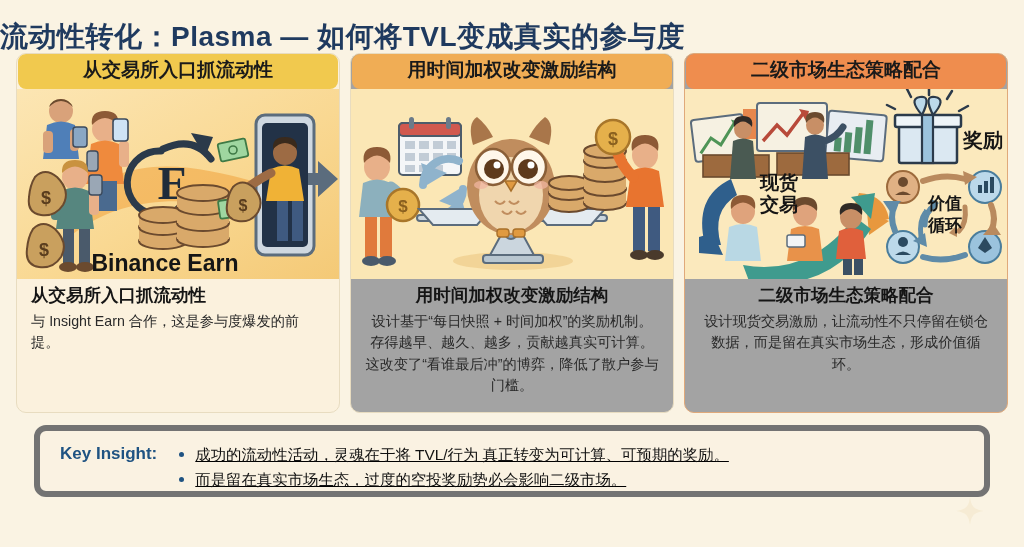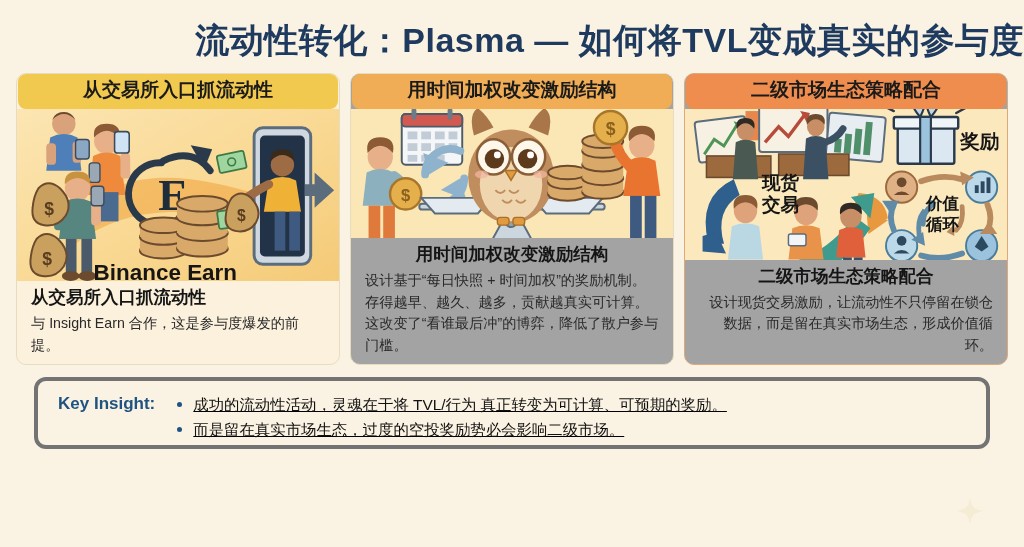--- a/index.html
+++ b/index.html
@@ -6,37 +6,36 @@
   html, body { width: 1024px; height: 547px; }
   body {
     background: #faf3e3;
     font-family: "Liberation Sans", "DejaVu Sans", sans-serif;
     position: relative;
     overflow: hidden;
   }
 
   
   #page-title {
-    text-align: right;
-    font-size: 34px;
+    text-align: left;
+    font-size: 28px;
     font-weight: bold;
     color: #1f3a5f;
     letter-spacing: 0.5px;
     padding-top: 22px;
-    padding-bottom: 14px;
     line-height: 1.1;
   }
 
   
   #columns {
     display: flex;
     gap: 10px;
     padding: 0 16px;
     align-items: stretch;
-    height: 292px;
+    height: 360px;
   }
   .column {
     flex: 1 1 0;
     position: relative;
     border-radius: 10px;
     background: #a3a3a3;
     border: 1px solid #e8dcc0;
     display: flex;
     flex-direction: column;
     overflow: hidden;
@@ -86,27 +85,27 @@
     margin-bottom: 4px;
   }
   .c1 .col-subtitle { text-align: left; }
   .c2 .col-subtitle, .c3 .col-subtitle { text-align: center; }
   .col-body {
     font-size: 14.2px;
     color: #2a2a2a;
     line-height: 1.52;
   }
   .c1 .col-body { text-align: left; }
-  .c2 .col-body { text-align: left; }
-  .c3 .col-body { text-align: right; }
+  .c2 .col-body { text-align: center; }
+  .c3 .col-body { text-align: center; }
 
   
   #key-insight {
     margin: 12px 34px 0 34px;
-    border: 4px solid #737373;
+    border: 6px solid #737373;
     border-radius: 12px;
     background: #faf2e2;
     display: flex;
     align-items: flex-start;
     padding: 12px 18px 12px 20px;
     height: 72px;
     position: relative;
   }
   #key-insight-label {
     color: #1f5382;

